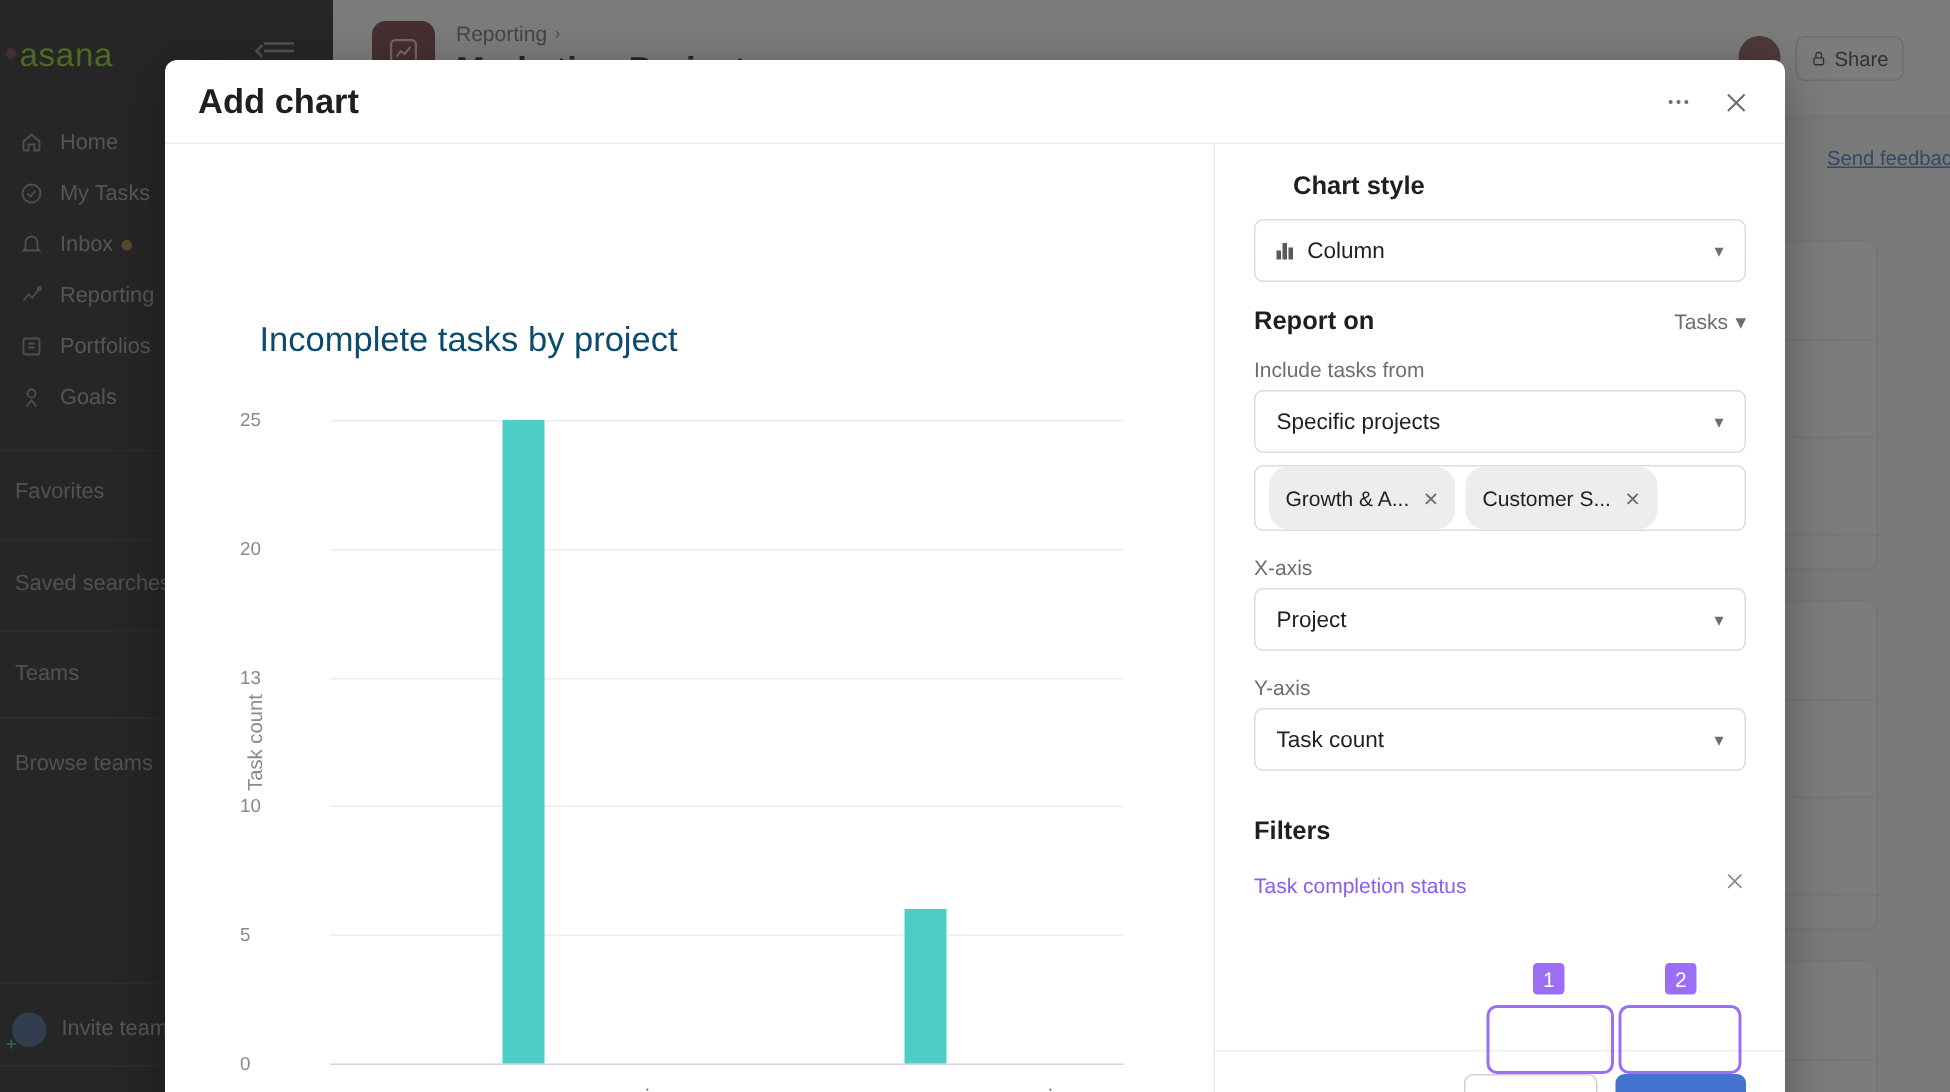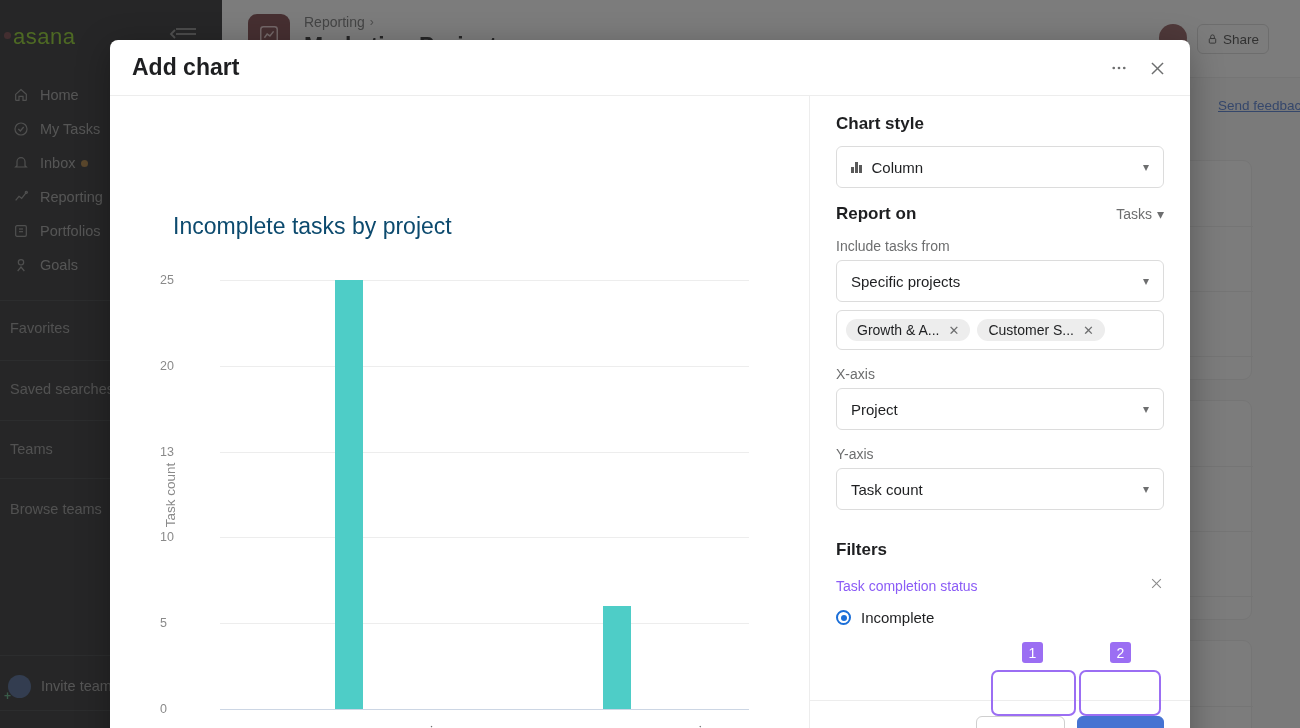--- a/index.html
+++ b/index.html
@@ -195,21 +195,21 @@
     display: flex; align-items: center; justify-content: space-between;
     margin-top: 16px; margin-bottom: 14px;
   }
   .report-on-sel { font-size: 14px; color: #6d6e6f; display: flex; align-items: center; gap: 5px; }
   .tag-box {
     margin-top: 8px; min-height: 40px; border: 1px solid #dcdcdc;
     border-radius: 6px; display: flex; align-items: center; gap: 7px;
     padding: 0 9px;
   }
   .tag {
-    height: 22px; background: #ededed; border-radius: 13px;
+    height: 42px; background: #ededed; border-radius: 13px;
     display: flex; align-items: center; gap: 9px; padding: 0 11px;
     font-size: 14px; color: #1e1f21;
   }
   .tag-x { color: #6d6e6f; font-size: 13px; }
   .filter-row {
     display: flex; align-items: center; justify-content: space-between;
     margin-top: 16px;
   }
   .filter-label { font-size: 14px; color: #8b5cf6; }
   .radio-row { display: flex; align-items: center; gap: 10px; margin-top: 14px; }
@@ -445,21 +445,21 @@
           <div class="bar" id="bar0" style="left: 115px; width: 28px; height: 429px; background: rgb(78, 205, 199);"></div>
           <div class="bar" id="bar1" style="left: 383px; width: 28px; height: 102.96px; background: rgb(78, 205, 199);"></div>
 
           <div class="xtick" style="left:152px;">Custom...</div>
           <div class="xtick" style="left:420px;">Growth ...</div>
         </div>
       </div>
 
       <div class="settings-pane">
 
-        <div class="sec-title" style="margin-bottom:12px;">Chart style</div>
+        <div class="sec-title" style="margin-bottom:12px;margin-left:26px;">Chart style</div>
         <div class="select">
           <span class="col-glyph">
             <i style="height:6px;"></i>
               <i style="height:11px;"></i>
               <i style="height:8px;"></i>
           </span>
           <span>Column</span>
           <span class="sel-chev">▾</span>
         </div>
 
@@ -505,24 +505,20 @@
         <div class="filter-row">
           <span class="filter-label">Task completion status</span>
           <span>
             <svg width="15" height="15" viewBox="0 0 24 24" fill="none" stroke="#8a8a8a" stroke-width="1.8">
               <line x1="5" y1="5" x2="19" y2="19"></line>
                 <line x1="19" y1="5" x2="5" y2="19"></line>
             </svg>
           </span>
         </div>
 
-        <div class="radio-row">
-          <span class="radio"></span>
-          <span class="radio-text">Incomplete</span>
-        </div>
       </div>
     </div>
 
     <div class="modal-footer">
       <div class="btn btn-cancel">Cancel</div>
       <div class="btn btn-create">Create</div>
     </div>
   </div>
 
   <div class="anno" style="left:991px; top:670px; width:85px; height:46px;"></div>

